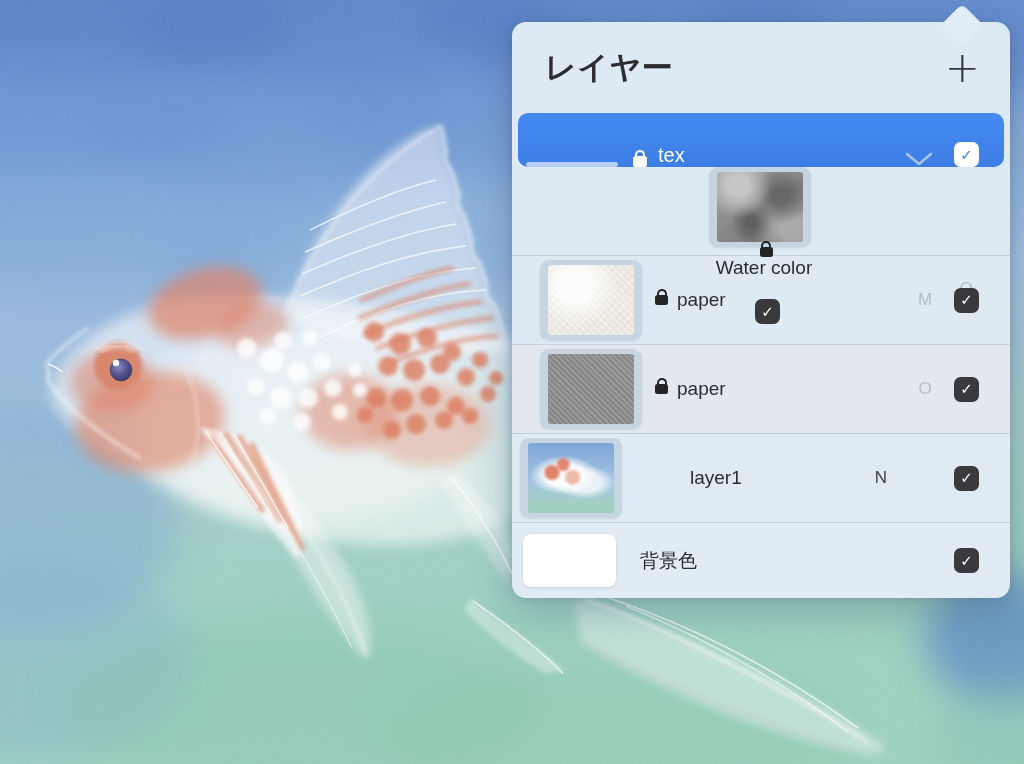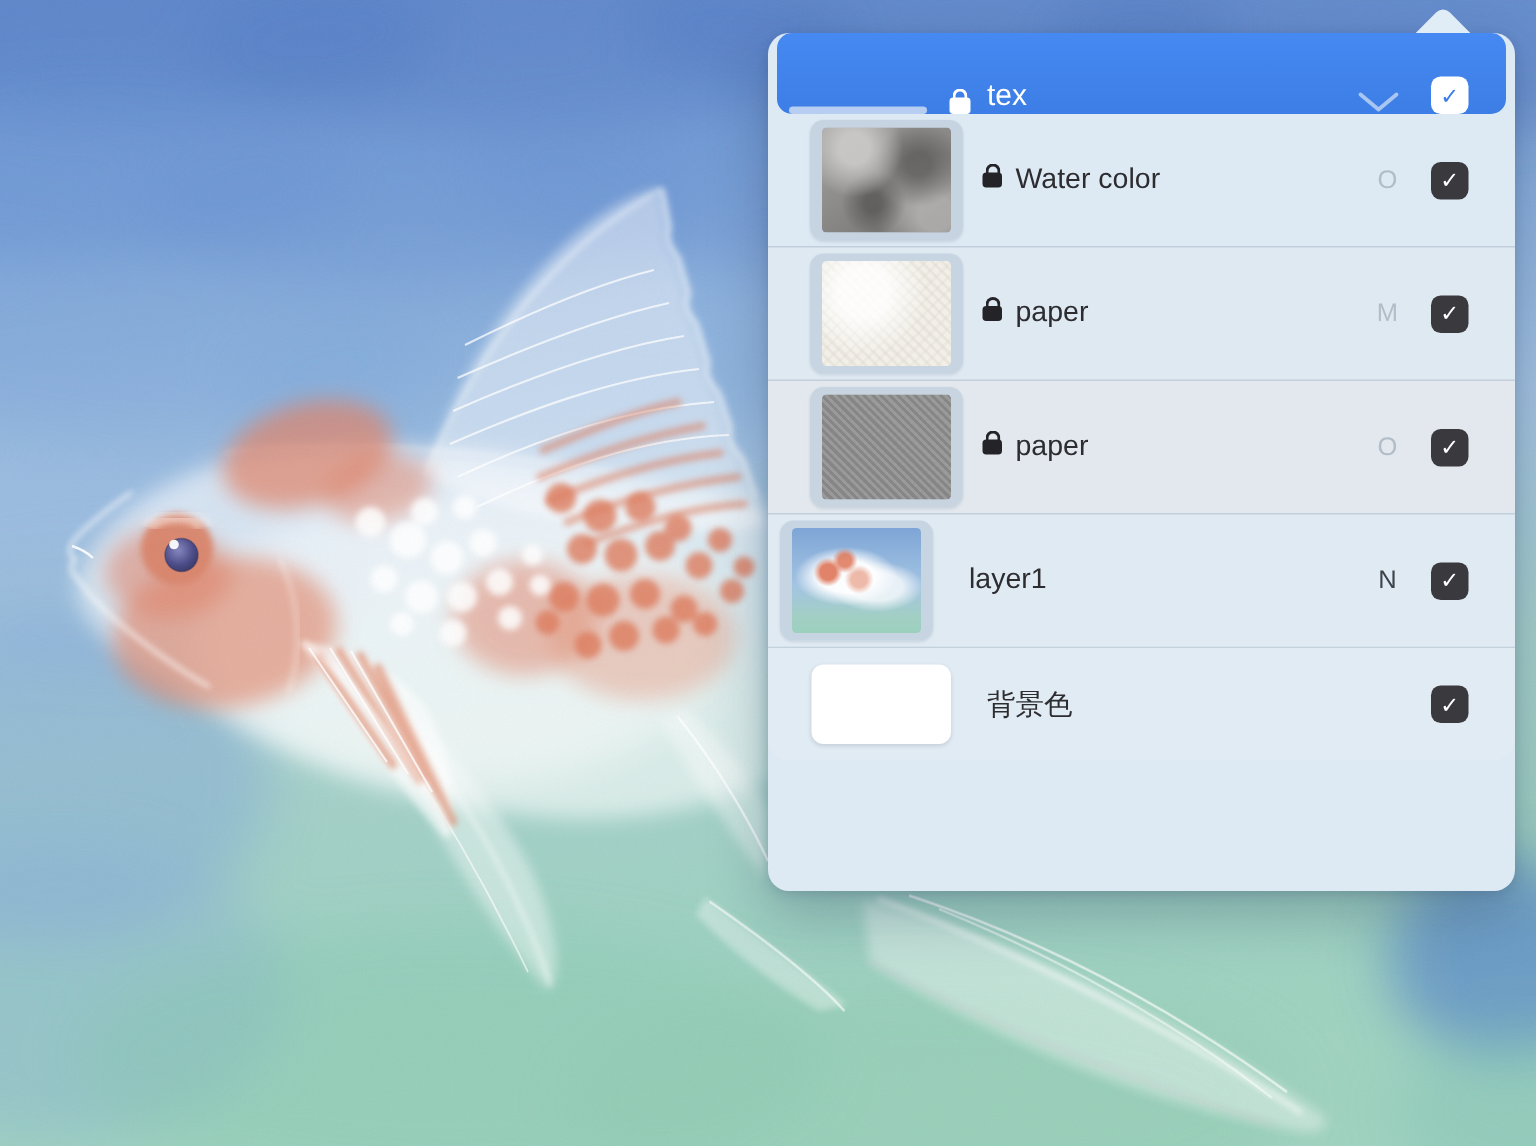--- a/index.html
+++ b/index.html
@@ -57,28 +57,28 @@
     display:flex;align-items:center;justify-content:center;flex:0 0 auto;
     color:#fff;font-size:15px;font-weight:700;cursor:pointer;
   }
   .checkbox.light{background:#ffffff;color:#3c7ee5;}
 
   
   .lrow{
     height:88px;display:flex;align-items:center;padding-right:31px;
   }
   .lrow + .lrow{border-top:1px solid rgba(125,148,170,.30);align-items:center;}
-  .lrow.r0{background:#dde9f3;}
+  .lrow.r0{background:#dde9f3;flex-direction:column;}
   .lrow.r1{background:#dfe9f2;}
   .lrow.r2{background:#e2e8ee;}
   .lrow.r3{background:#dfeaf2;}
   .lrow.r4{background:#e1ebf3;height:75px;border-radius:0 0 14px 14px;}
   .lrow.child{padding-left:28px;}
-  .lrow.plain{padding-left:8px;}
-  .lrow.bgc{padding-left:29px;}
+  .lrow.plain{padding-left:8px;gap:44px;}
+  .lrow.bgc{padding-left:11px;}
 
   .plate{
     width:102px;height:80px;border-radius:9px;background:rgba(186,202,216,.65);
     display:flex;align-items:center;justify-content:center;flex:0 0 auto;
     box-shadow:0 1px 2px rgba(40,60,90,.12);
   }
   .thumb{width:86px;height:70px;border-radius:3px;flex:0 0 auto;}
   .t-marble{background:
     radial-gradient(circle at 25% 20%, rgba(205,203,201,.9) 0 12%, transparent 38%),
     radial-gradient(circle at 75% 35%, rgba(88,86,84,.7) 0 10%, transparent 36%),
@@ -302,20 +302,24 @@
     <path d="M 96 350 C 108 340 130 340 141 350" fill="none" stroke="#ffffff" stroke-width="2" opacity=".7" filter="url(#b2)"></path>
   </g>
 
   <rect width="1024" height="764" filter="url(#grain)" opacity=".05"></rect>
 </svg>
 </div>
 
 <div class="panel">
   <div class="caret"></div>
 
+  <div class="panel-header">
+    <h1 class="panel-title">レイヤー</h1>
+    <button class="add-btn">+</button>
+  </div>
 
   <div class="sel-row">
     <span class="group-line"></span>
     <span class="lock white"></span>
     <span class="name">tex</span>
     <svg class="chev" width="30" height="16" viewBox="0 0 30 16">
       <polyline points="3,3 15,13 27,3" fill="none" stroke="#a9c6f2" stroke-width="2.6" stroke-linecap="round" stroke-linejoin="round"></polyline>
     </svg>
     <span class="checkbox light">
         <span>✓</span>

